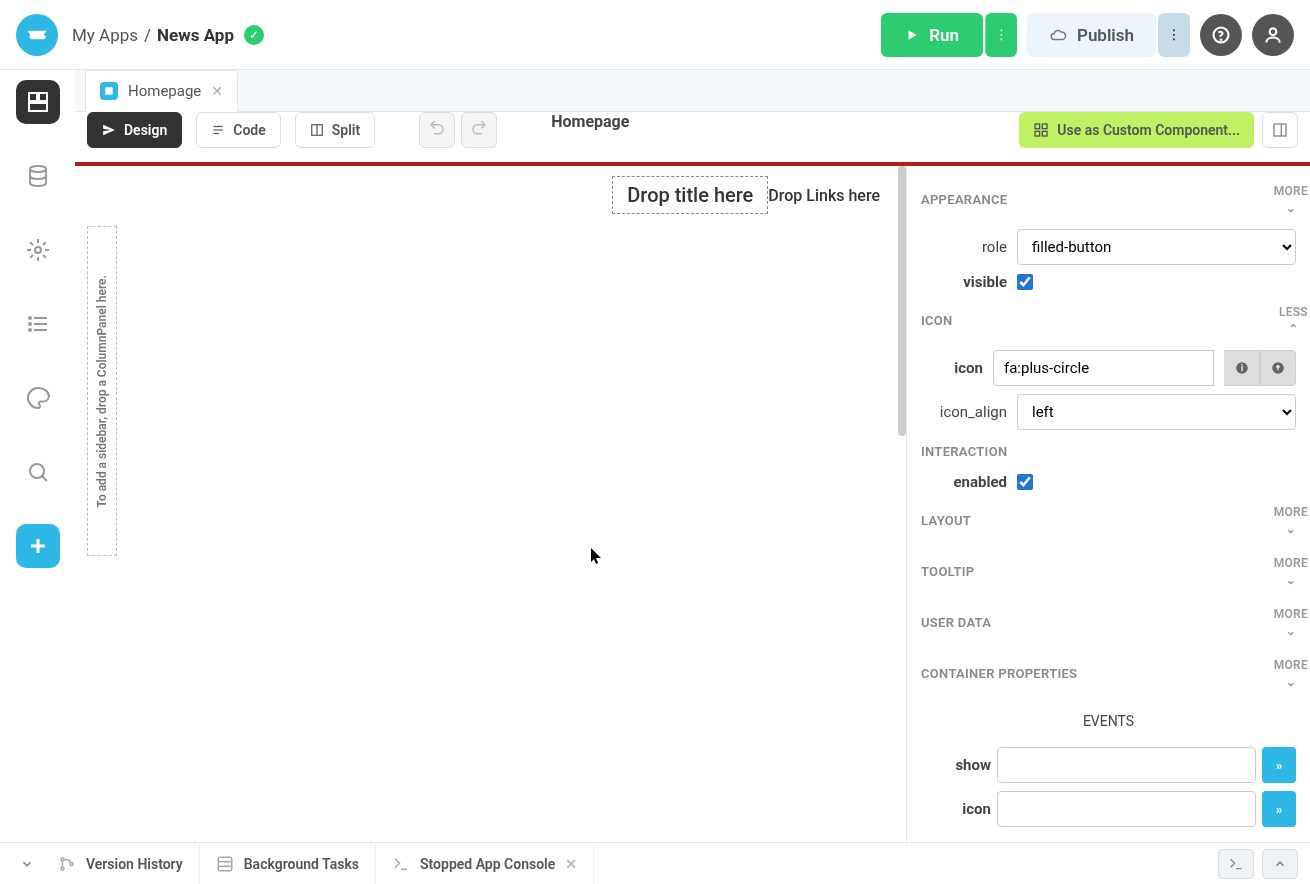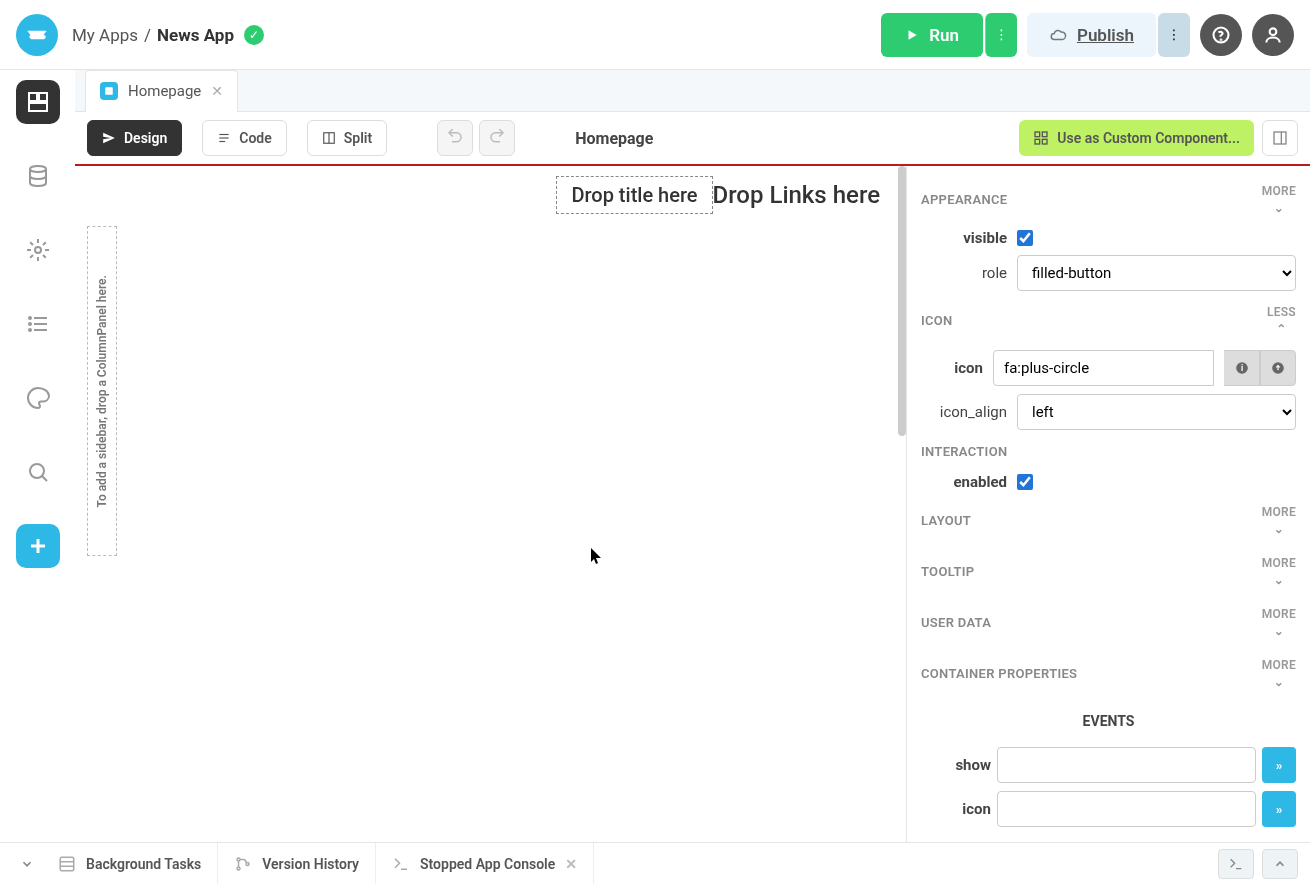--- a/index.html
+++ b/index.html
@@ -9,75 +9,75 @@
 .header { height: 70px; border-bottom: 1px solid #e5e5e5; display: flex; align-items: center; padding: 0 16px; justify-content: space-between; }
 .header-left { display: flex; align-items: center; gap: 14px; }
 .logo { width: 42px; height: 42px; background: #2eb8e6; border-radius: 50%; display: flex; align-items: center; justify-content: center; }
 .logo svg { width: 26px; height: 26px; fill: #fff; }
 .breadcrumb { font-size: 17px; color: #555; display: flex; align-items: center; gap: 6px; }
 .breadcrumb .current { color: #333; font-weight: 700; }
 .check-badge { width: 20px; height: 20px; background: #2ecc71; border-radius: 50%; display: flex; align-items: center; justify-content: center; color: #fff; font-size: 12px; margin-left: 4px; }
 .header-right { display: flex; align-items: center; gap: 10px; }
 .run-btn { background: #2ecc71; color: #fff; border: none; height: 44px; padding: 0 24px; border-radius: 6px; font-size: 17px; font-weight: 600; display: flex; align-items: center; gap: 10px; cursor: pointer; }
 .run-menu { background: #2ecc71; color: #fff; border: none; height: 44px; width: 32px; border-radius: 6px; margin-left: -8px; border-left: 1px solid rgba(255,255,255,0.3); cursor: pointer; display:flex; align-items:center; justify-content:center; }
-.publish-btn { background: #ebf5fb; color: #555; border: none; height: 44px; padding: 0 22px; border-radius: 6px; font-size: 17px; font-weight: 600; display: flex; align-items: center; gap: 10px; cursor: pointer; text-decoration: underline; }
+.publish-btn { background: #ebf5fb; color: #555; border: none; height: 44px; padding: 0 22px; border-radius: 6px; font-size: 17px; font-weight: 600; display: flex; align-items: center; gap: 10px; cursor: pointer; }
 .publish-menu { background: #c8dce8; border: none; height: 44px; width: 32px; border-radius: 6px; margin-left: -8px; cursor: pointer; display:flex; align-items:center; justify-content:center; }
 .circle-btn { width: 42px; height: 42px; background: #555; border-radius: 50%; display: flex; align-items: center; justify-content: center; color: #fff; cursor: pointer; border:none; }
 
 
 .main { display: flex; height: calc(100% - 70px - 42px); }
 .sidebar { width: 75px; background: #fff; display: flex; flex-direction: column; align-items: center; padding-top: 10px; gap: 30px; }
 .side-item { width: 44px; height: 44px; display: flex; align-items: center; justify-content: center; border-radius: 10px; cursor: pointer; color: #999; }
 .side-item.active { background: #333; color: #fff; }
 .side-item.add { background: #2eb8e6; color: #fff; margin-top: 0; }
 .side-item svg { width: 24px; height: 24px; }
 
 .content { flex: 1; display: flex; flex-direction: column; background: #fff; }
 .tabs-bar { height: 42px; border-bottom: 1px solid #e5e5e5; display: flex; align-items: center; padding-left: 10px; background: #f5f8fa; }
 .tab { background: #fff; border: 1px solid #e5e5e5; border-bottom: none; height: 42px; display: flex; align-items: center; padding: 0 14px; gap: 10px; border-radius: 4px 4px 0 0; font-size: 15px; color: #555; }
 .tab-icon { width: 18px; height: 18px; background: #2eb8e6; border-radius: 4px; display:flex; align-items:center; justify-content:center; }
 .tab-close { color: #aaa; cursor: pointer; font-size: 14px; }
 
-.toolbar { height: 54px; border-bottom: 2px solid #b91c1c; display: flex; align-items: center; padding: 0 12px; gap: 20px; }
+.toolbar { height: 54px; border-bottom: 4px solid #b91c1c; display: flex; padding: 0 12px; gap: 14px; }
 .view-btn { height: 36px; padding: 0 14px; border: 1px solid #ddd; background: #fff; border-radius: 6px; display: flex; align-items: center; gap: 8px; font-size: 14px; font-weight: 600; color: #555; cursor: pointer; }
 .view-btn.active { background: #333; color: #fff; border-color: #333; }
 .undo-redo { display: flex; gap: 6px; margin-left: 30px; }
 .ur-btn { width: 36px; height: 36px; border: 1px solid #ddd; background: #f5f5f5; border-radius: 6px; display: flex; align-items: center; justify-content: center; cursor: pointer; color: #bbb; }
 .ur-btn svg { width: 18px; height: 18px; }
 .page-label { margin-left: 40px; font-size: 16px; font-weight: 700; color: #444; }
 .toolbar-right { margin-left: auto; display: flex; gap: 8px; }
 .custom-comp-btn { background: #bef264; border: none; height: 36px; padding: 0 14px; border-radius: 6px; font-size: 14px; font-weight: 600; color: #555; display: flex; align-items: center; gap: 8px; cursor: pointer; }
 .layout-toggle { background: #fff; border: 1px solid #ddd; width: 36px; height: 36px; border-radius: 6px; display:flex; align-items:center; justify-content:center; cursor:pointer; }
 
 .workspace { flex: 1; display: flex; overflow: hidden; }
 .canvas-area { flex: 1; position: relative; background: #fff; overflow: auto; }
 .canvas-scroll { position:absolute; right:0; top:0; width:8px; height:40%; background:#ccc; border-radius:4px; }
 .sidebar-drop { position: absolute; left: 12px; top: 60px; width: 30px; height: 330px; border: 1px dashed #bbb; display: flex; align-items: center; justify-content: center; }
 .sidebar-drop span { writing-mode: vertical-rl; transform: rotate(180deg); font-size: 12px; color: #777; font-weight: 600; white-space: nowrap; }
 .nav-bar { height: 58px; display: flex; align-items: center; justify-content: flex-end; padding: 0 26px 0 90px; }
 .title-drop { border: 1px dashed #888; padding: 6px 14px; font-size: 20px; font-weight: 500; color: #333; }
-.links-drop { font-size: 24px; font-weight: 500; color: #333; }
+.links-drop { font-size: 16px; font-weight: 500; color: #333; }
 .article-section { margin: 14px 14px 14px 68px; border: 2px dashed #bbb; height: 54px; display: flex; align-items: center; justify-content: center; border-radius: 2px; }
 .add-article-btn { background: #6d5bba; color: #fff; border: none; height: 40px; padding: 0 24px; border-radius: 20px; font-size: 15px; font-weight: 600; display: flex; align-items: center; gap: 10px; cursor: pointer; }
 
 
 .props { width: 404px; border-left: 1px solid #e5e5e5; background: #fff; overflow-y: auto; font-size: 14px; }
-.prop-section-header { display: flex; justify-content: space-between; align-items: center; padding: 10px 14px 10px 14px; color: #888; font-size: 13px; font-weight: 600; letter-spacing: 0.3px; }
+.prop-section-header { display: flex; justify-content: space-between; align-items: center; padding: 10px 2px 10px 14px; color: #888; font-size: 13px; font-weight: 600; letter-spacing: 0.3px; }
 .more-link { color: #999; font-size: 12px; font-weight: 600; cursor: pointer; display:flex; align-items:center; gap:3px;flex-direction:column; }
 .prop-row { display: flex; align-items: center; padding: 4px 14px; gap: 10px; }
 .prop-label { width: 86px; text-align: right; color: #444; font-size: 15px; }
 .prop-label.bold { font-weight: 700; }
 .prop-select { flex: 1; height: 36px; border: 1px solid #ccc; border-radius: 4px; padding: 0 10px; font-size: 15px; background: #fff; cursor:pointer; }
 .prop-input { flex: 1; height: 36px; border: 1px solid #ccc; border-radius: 4px 0 0 4px; padding: 0 10px; font-size: 15px; }
 .icon-btns { display: flex; }
 .icon-btn-sm { width: 36px; height: 36px; background: #ddd; border: 1px solid #ccc; display: flex; align-items: center; justify-content: center; cursor: pointer; }
 .icon-btn-sm:first-child { border-radius: 0; border-left: none; }
 .icon-btn-sm:last-child { border-radius: 0 4px 4px 0; }
 .checkbox { width: 16px; height: 16px; accent-color: #2275d7; cursor:pointer; }
-.events-title { text-align: center; padding: 14px; font-weight: 700; font-size: 14px; color: #444; }
+.events-title { text-align: center; padding: 14px; font-weight: 400; font-size: 14px; color: #444; }
 .event-row { display: flex; align-items: center; padding: 4px 14px; gap: 6px; }
 .event-label { width: 70px; text-align: right; font-weight: 700; color: #444; font-size: 15px; }
 .event-input { flex: 1; height: 36px; border: 1px solid #ccc; border-radius: 4px; }
 .event-btn { width: 34px; height: 36px; background: #2eb8e6; color: #fff; border: none; border-radius: 4px; font-weight: 700; cursor: pointer; }
 
 
 .footer { height: 42px; border-top: 1px solid #e5e5e5; display: flex; align-items: center; padding: 0 0 0 12px; background: #fff; position:relative; }
 .footer-left-caret { width: 30px; display:flex; align-items:center; justify-content:center; color:#888; cursor:pointer; }
 .footer-tab { height: 42px; padding: 0 16px; display: flex; align-items: center; gap: 10px; font-size: 14px; font-weight: 600; color: #555; cursor: pointer; border-right: 1px solid #eee; }
 .footer-tab:first-of-type { border-left: 1px solid #eee; }
@@ -273,28 +273,28 @@
       <div class="props">
         <div style="height:8px"></div>
         <div class="prop-section-header">
           <span>APPEARANCE</span>
           <span class="more-link">
               <span>MORE</span> 
               <span>⌄</span>
             </span>
         </div>
         <div class="prop-row">
-          <div class="prop-label bold">visible</div>
-          <input type="checkbox" class="checkbox" checked="" style="">
-        </div>
-        <div class="prop-row">
           <div class="prop-label">role</div>
           <select class="prop-select">
             <option>filled-button</option>
           </select>
+        </div>
+        <div class="prop-row">
+          <div class="prop-label bold">visible</div>
+          <input type="checkbox" class="checkbox" checked="" style="">
         </div>
 
         <div class="prop-section-header">
           <span>ICON</span>
           <span class="more-link">
               <span>LESS</span> 
               <span>⌃</span>
             </span>
         </div>
         <div class="prop-row">
@@ -377,37 +377,37 @@
 </div>
 
 <div class="footer">
   <div class="footer-left-caret">
     <svg width="14" height="14" viewBox="0 0 24 24" fill="none" stroke="currentColor" stroke-width="3">
         <path d="M6 9l6 6 6-6"></path>
       </svg>
   </div>
   <div class="footer-tab">
     <svg viewBox="0 0 24 24" fill="none" stroke="currentColor" stroke-width="2">
-        <rect x="3" y="3" width="18" height="18" rx="2"></rect>
-        <line x1="3" y1="9" x2="21" y2="9"></line>
-        <line x1="3" y1="15" x2="21" y2="15"></line>
-      </svg>
-    <span>Background Tasks</span>
-  </div>
-  <div class="footer-tab">
-    <svg viewBox="0 0 24 24" fill="none" stroke="currentColor" stroke-width="2">
         <circle cx="6" cy="6" r="2"></circle>
         <circle cx="6" cy="18" r="2"></circle>
         <circle cx="18" cy="12" r="2"></circle>
         <path d="M6 8v8M8 6h4a4 4 0 014 4"></path>
       </svg>
     <span>Version History</span>
   </div>
   <div class="footer-tab">
     <svg viewBox="0 0 24 24" fill="none" stroke="currentColor" stroke-width="2">
+        <rect x="3" y="3" width="18" height="18" rx="2"></rect>
+        <line x1="3" y1="9" x2="21" y2="9"></line>
+        <line x1="3" y1="15" x2="21" y2="15"></line>
+      </svg>
+    <span>Background Tasks</span>
+  </div>
+  <div class="footer-tab">
+    <svg viewBox="0 0 24 24" fill="none" stroke="currentColor" stroke-width="2">
         <path d="M4 17l6-6-6-6M12 19h8"></path>
       </svg>
     <span>Stopped App Console</span>
     <span class="close">✕</span>
   </div>
   <div class="footer-right">
     <button class="ft-btn">
       <svg width="16" height="16" viewBox="0 0 24 24" fill="none" stroke="currentColor" stroke-width="2">
           <path d="M4 17l6-6-6-6M12 19h8"></path>
         </svg>

